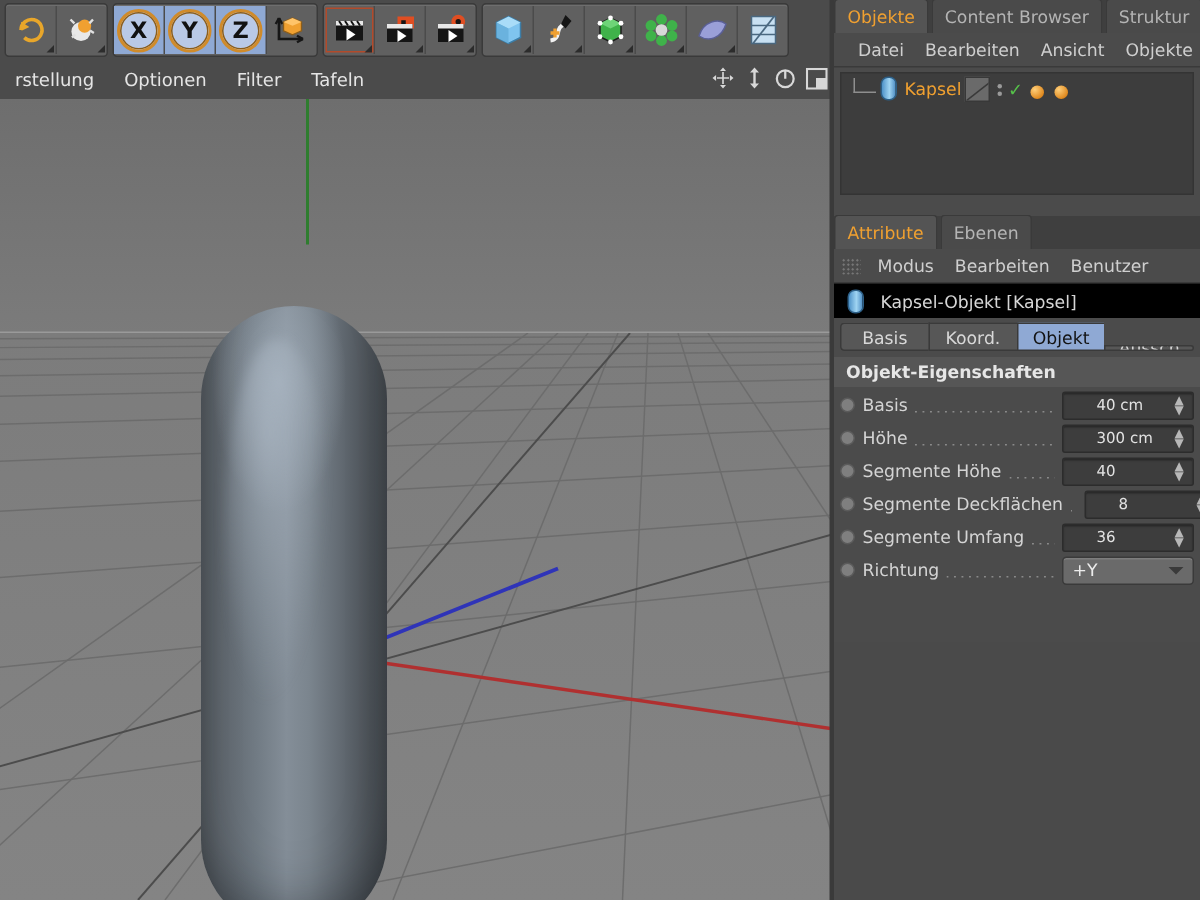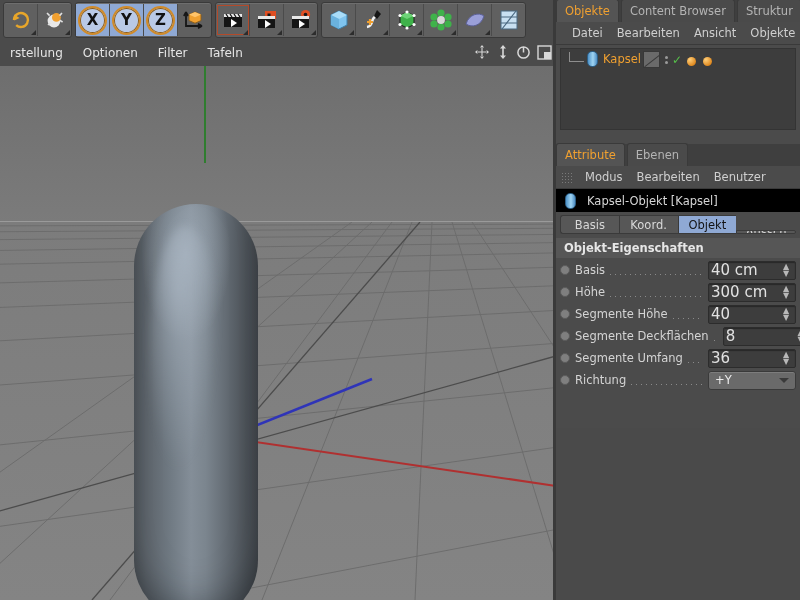--- a/index.html
+++ b/index.html
@@ -196,21 +196,21 @@
     flex:1;height:1px;margin:0 5px;
     background-image:linear-gradient(to right,#8a8a8a 1px,transparent 1px);
     background-size:5px 1px;background-position:0 0;background-repeat:repeat-x;
     align-self:flex-end;margin-bottom:5px;
   }
   .field{
     flex:0 0 86px;height:17px;background:#3d3d3d;border:1px solid #2c2c2c;
     border-radius:2px;display:flex;align-items:center;
     box-shadow:inset 0 1px 1px rgba(0,0,0,.35);
   }
-  .fval{font-size:15px;color:#e2e2e2;padding-left:2px;flex:1;}
+  .fval{font-size:10px;color:#e2e2e2;padding-left:22px;flex:1;}
   .spin{
     width:12px;color:#b8b8b8;font-size:8px;line-height:7px;text-align:center;
     padding-right:3px;
   }
   .combo{
     flex:0 0 86px;height:17px;background:#6a6a6a;border:1px solid #3a3a3a;
     border-radius:3px;display:flex;align-items:center;
     box-shadow:inset 0 1px 0 #7d7d7d;
   }
   .cval{font-size:11.5px;color:#ececec;padding-left:6px;flex:1;}

